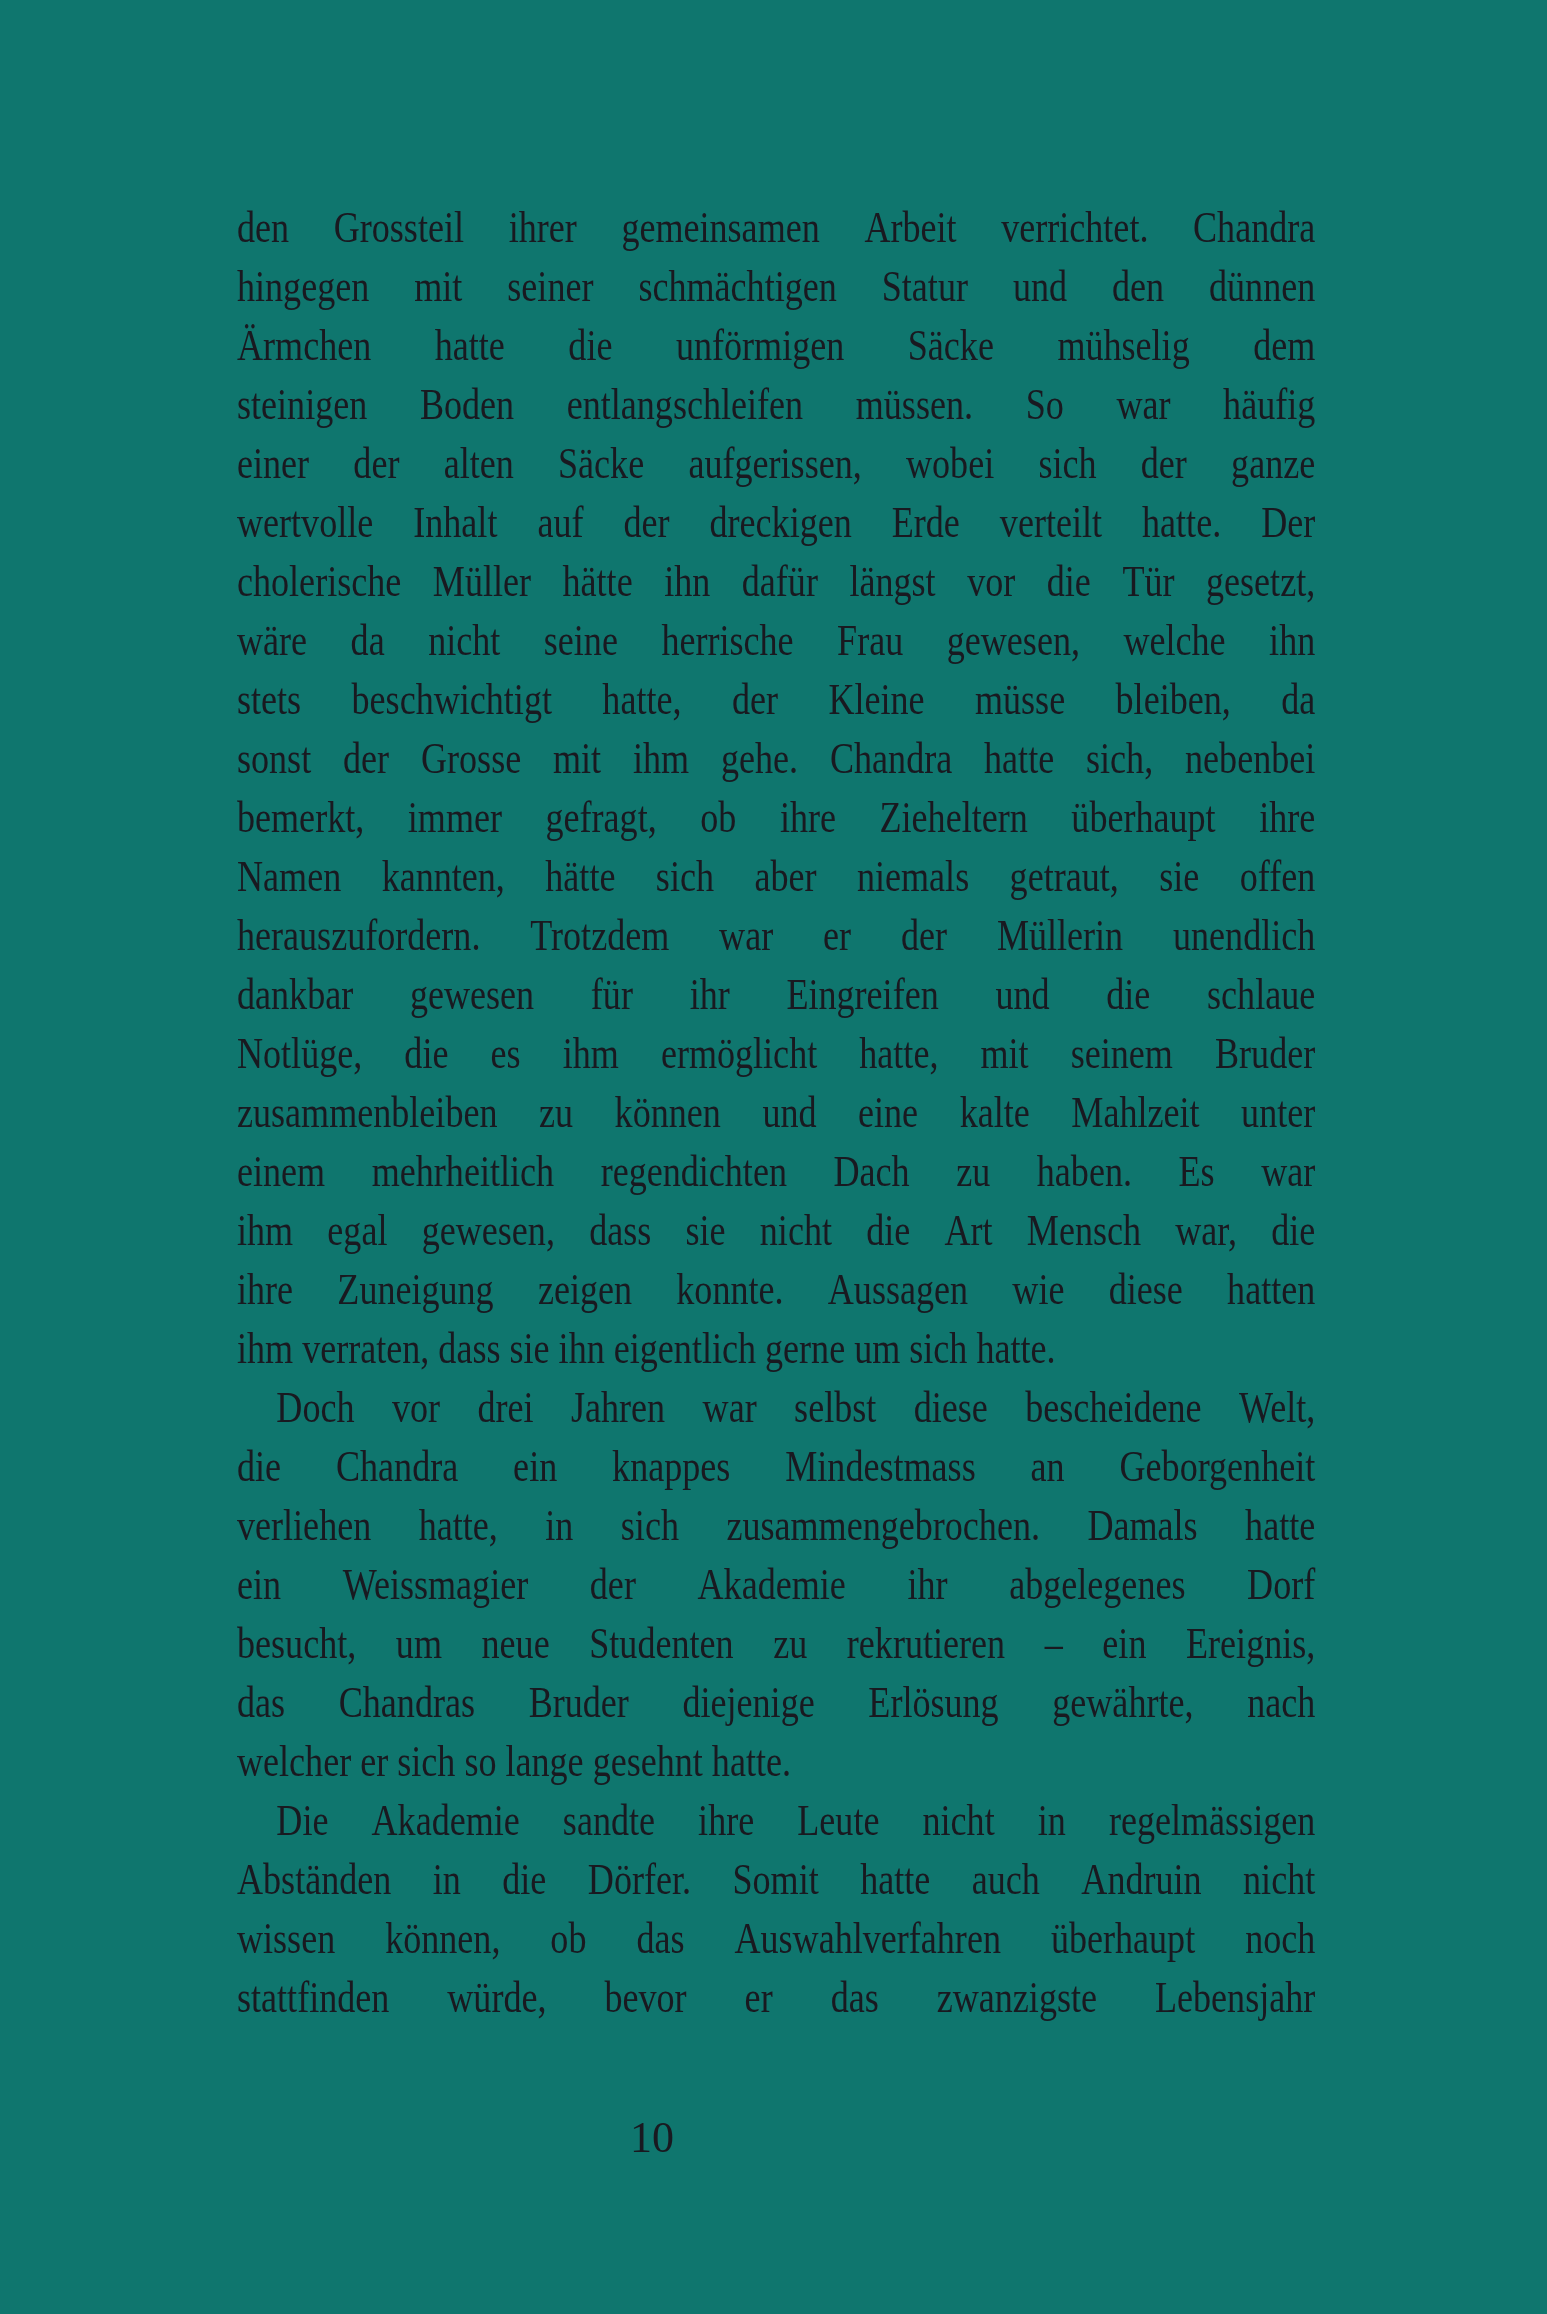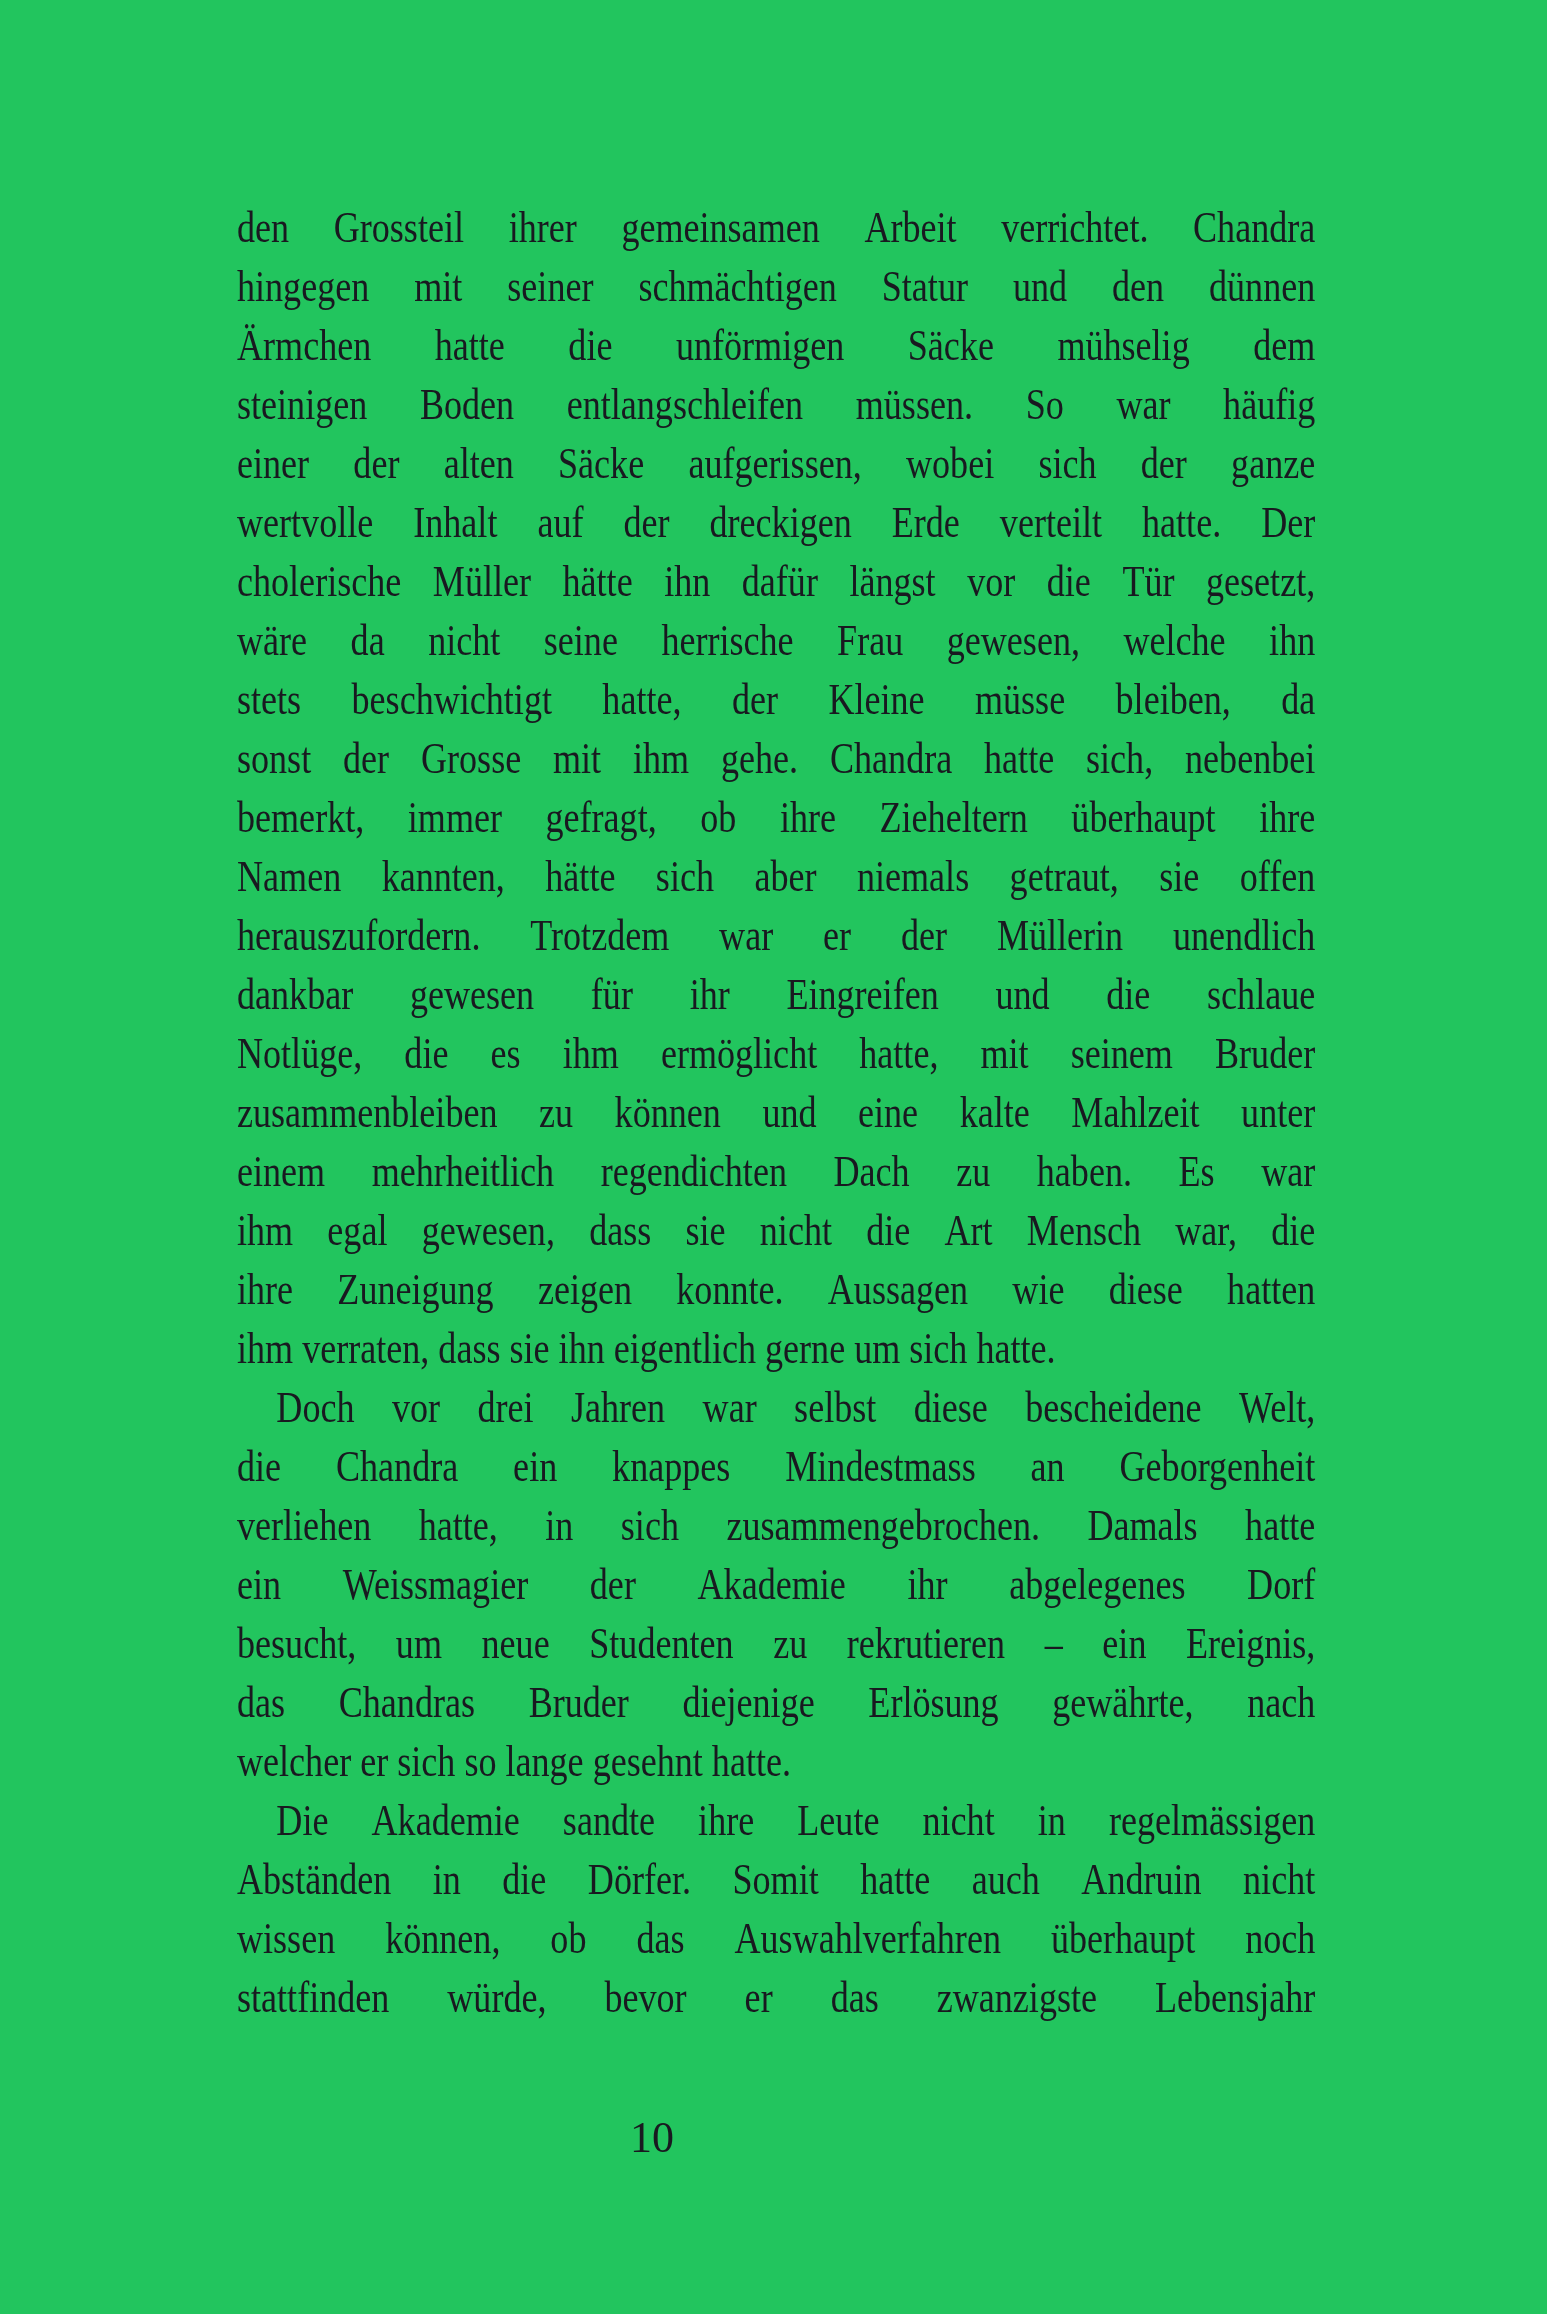--- a/index.html
+++ b/index.html
@@ -10,21 +10,21 @@
   body {
     width: 1547px;
     height: 2314px;
     position: relative;
     overflow: hidden;
     font-family: "Liberation Serif", "DejaVu Serif", serif;
   }
   .page {
     position: absolute;
     inset: 0;
-    background: #22c55e;
+    background: #0f766e;
   }
   .text-block {
     position: absolute;
     left: 237px;
     top: 198px;
     width: 1078px;
   }
   .text-inner {
     width: 1315px;
     transform: scaleX(0.82);

